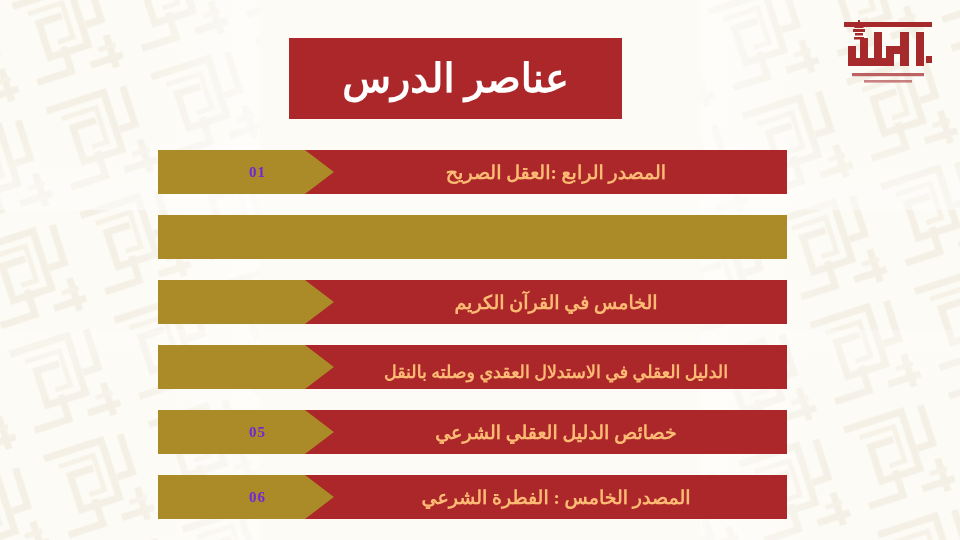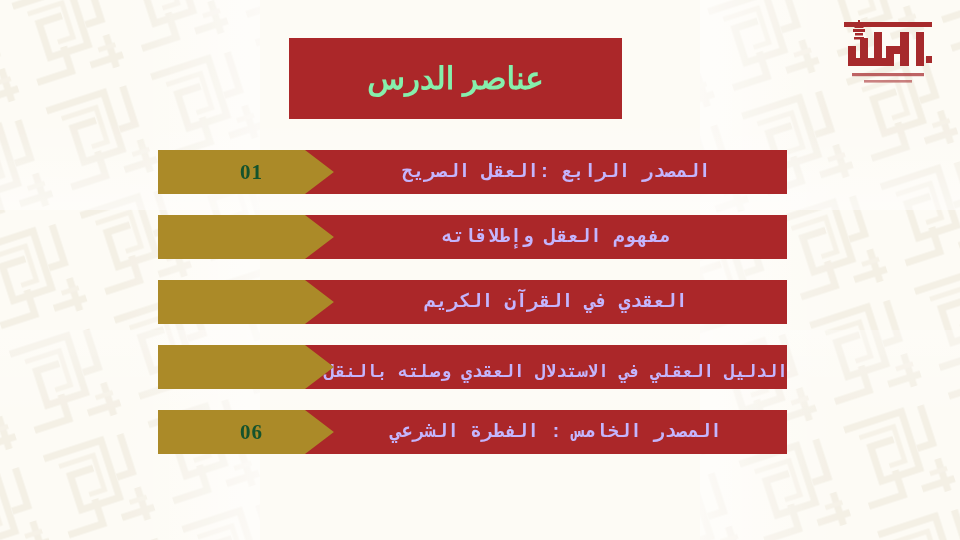--- a/index.html
+++ b/index.html
@@ -50,26 +50,26 @@
     top: 38px;
     width: 333px;
     height: 81px;
     background: #ab2729;
     display: flex;
     align-items: center;
     justify-content: center;
     z-index: 2;
   }
   .title-banner .title-text {
-    color: #86efac;
-    font-size: 31px;
+    color: #ffffff;
+    font-size: 40px;
     font-weight: bold;
     letter-spacing: 0px;
     line-height: 1;
-    font-family: Liberation Sans, sans-serif;
+    font-family: Liberation Serif, serif;
   }
 
   
   .rows {
     position: absolute;
     left: 158px;
     top: 150px;
     width: 629px;
     z-index: 2;
   }
@@ -88,53 +88,53 @@
     top: 0;
     left: 0;
     height: 44px;
     background: #ab8a28;
   }
 
   .row-number {
     position: absolute;
     top: 0;
     height: 44px;
-    left: 6px;
+    left: 12px;
     width: 175px;
     display: flex;
     align-items: center;
     justify-content: center;
-    color: #14532d;
-    font-size: 21px;
+    color: #6d28d9;
+    font-size: 15px;
     font-weight: bold;
     font-family: "Liberation Serif", "DejaVu Serif", serif;
     letter-spacing: 1px;
   }
 
   .row-label {
     position: absolute;
     right: 0;
     top: 0;
     height: 44px;
     width: 482px;
     background: #ab2729;
     display: flex;
     align-items: center;
     justify-content: center;
     -webkit-clip-path: polygon(0% 0%, 100% 0%, 100% 100%, 0% 100%, 6% 50%);
     clip-path: polygon(0% 0%, 100% 0%, 100% 100%, 0% 100%, 6% 50%);
   }
   .row-label .label-text {
-    color: #c4b5fd;
+    color: #fdba74;
     font-size: 19px;
     font-weight: bold;
     line-height: 1;
     padding: 0 14px 0 34px;
     white-space: nowrap;
-    font-family: Liberation Mono, monospace;
+    font-family: Liberation Serif, serif;
   }
   .row-label.long .label-text { font-size: 17.5px; margin-top: 12px; }
 </style>
 </head>
 <body>
 
 <div class="slide">
 
   <div class="bg-pattern">
     <svg viewBox="0 0 960 540" xmlns="http://www.w3.org/2000/svg" aria-hidden="true">
@@ -229,39 +229,43 @@
     <div class="row">
       <div class="row-gold"></div>
       <div class="row-number">01</div>
       <div class="row-label">
         <span class="label-text">المصدر الرابع :العقل الصريح</span>
       </div>
     </div>
 
     <div class="row">
       <div class="row-gold"></div>
-      <div class="row-label">
-        <span class="label-text">مفهوم العقل وإطلاقاته</span>
-      </div>
-    </div>
-
-    <div class="row">
-      <div class="row-gold"></div>
-      <div class="row-label">
-        <span class="label-text">العقدي في القرآن الكريم</span>
+    </div>
+
+    <div class="row">
+      <div class="row-gold"></div>
+      <div class="row-label">
+        <span class="label-text">الخامس في القرآن الكريم</span>
       </div>
     </div>
 
     <div class="row">
       <div class="row-gold"></div>
       <div class="row-label long">
         <span class="label-text">الدليل العقلي في الاستدلال العقدي وصلته بالنقل</span>
       </div>
     </div>
 
+    <div class="row">
+      <div class="row-gold"></div>
+      <div class="row-number">05</div>
+      <div class="row-label">
+        <span class="label-text">خصائص الدليل العقلي الشرعي</span>
+      </div>
+    </div>
 
     <div class="row">
       <div class="row-gold"></div>
       <div class="row-number">06</div>
       <div class="row-label">
         <span class="label-text">المصدر الخامس : الفطرة الشرعي</span>
       </div>
     </div>
 
   </div>

